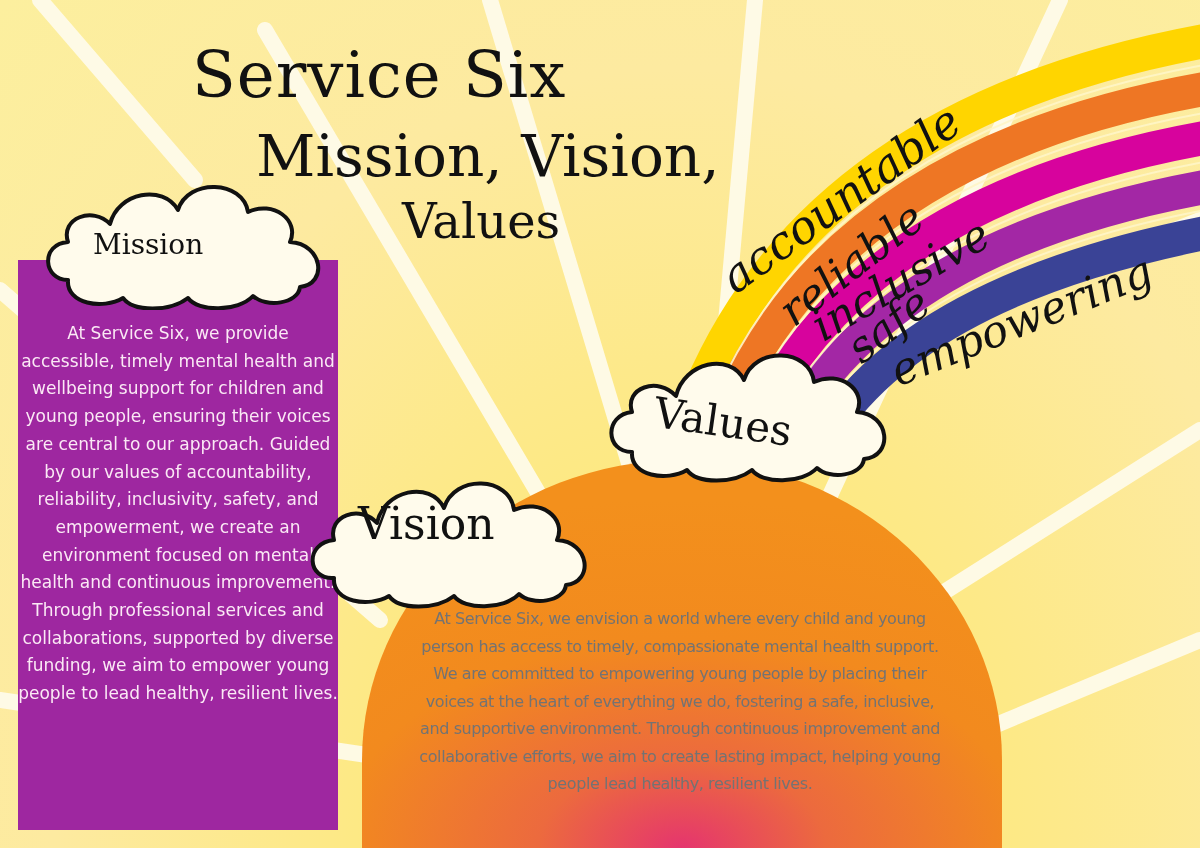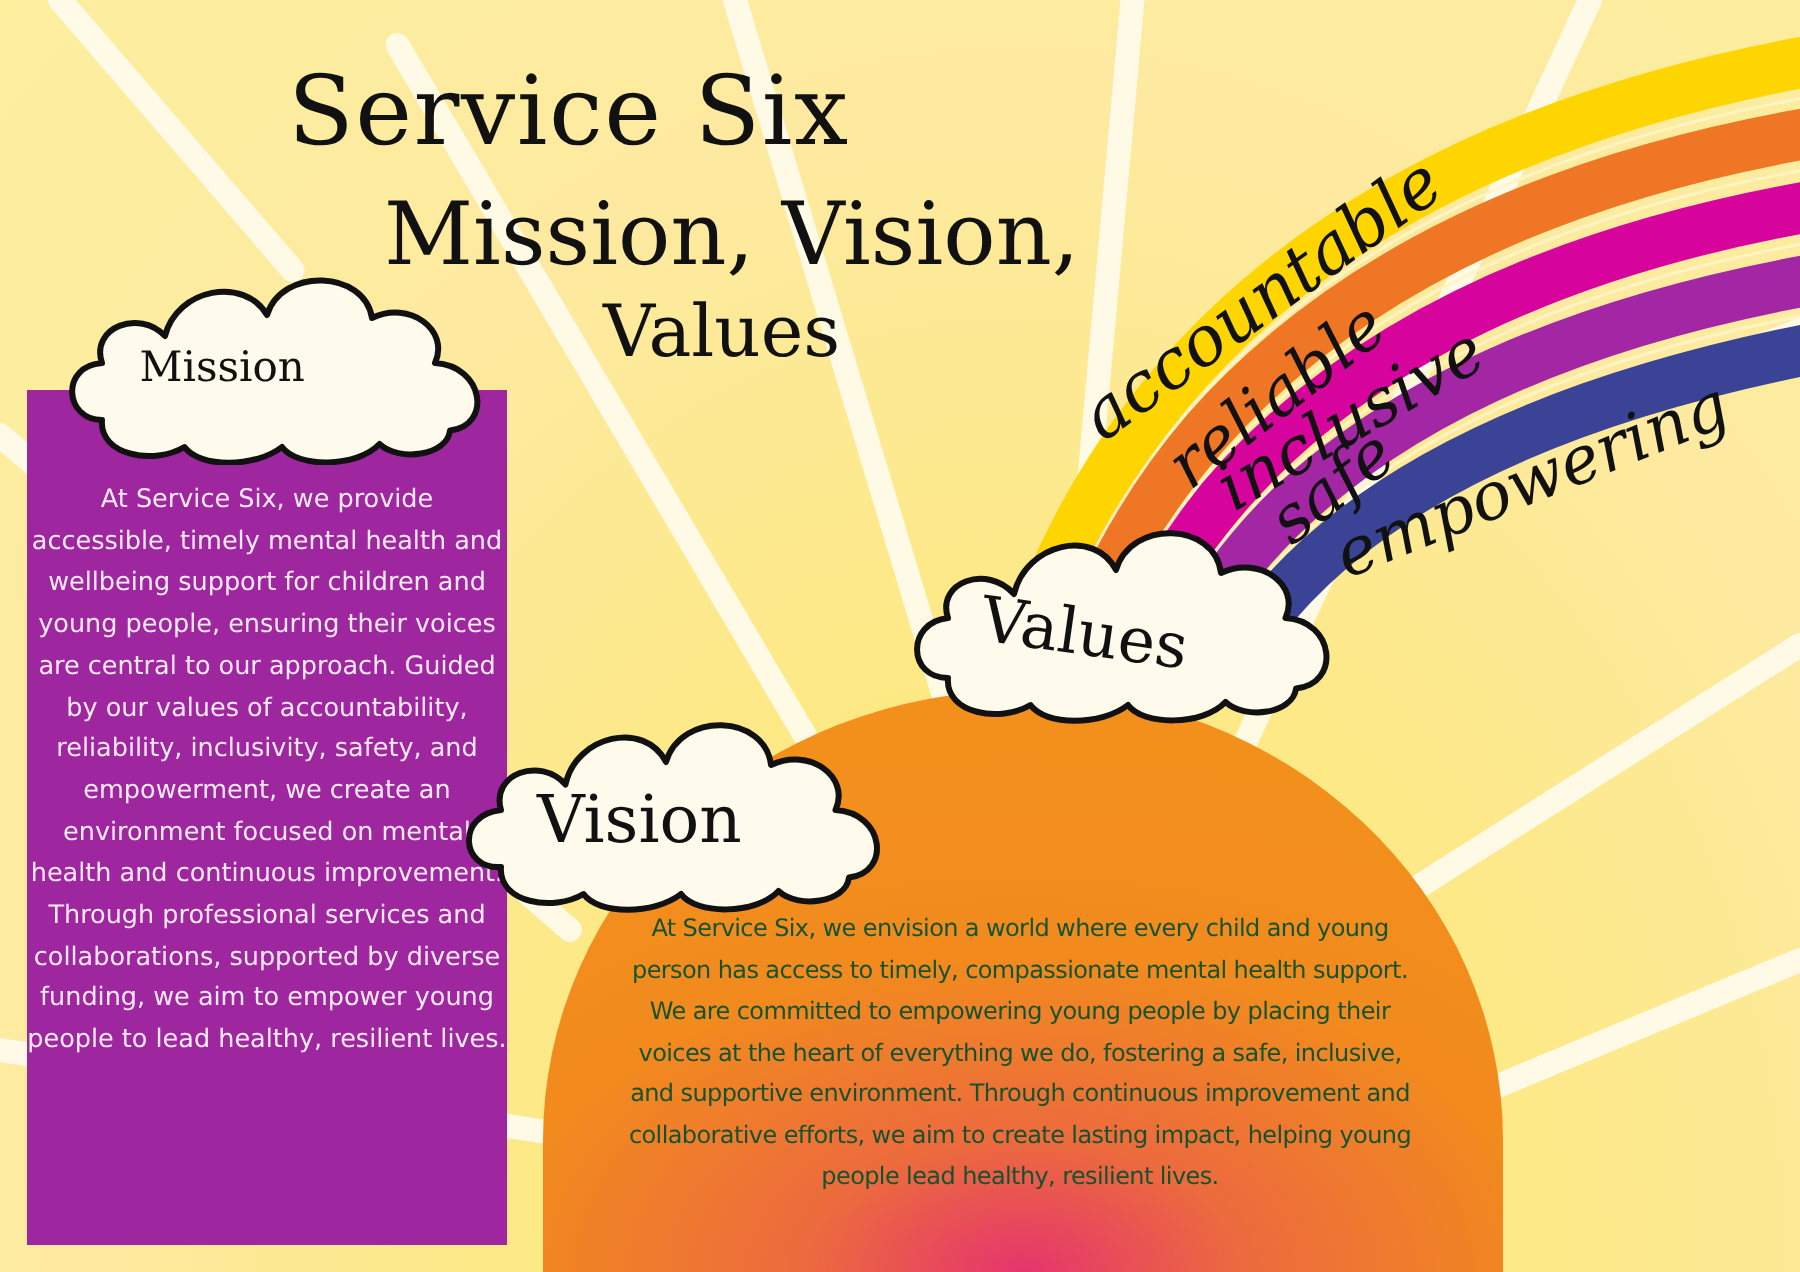--- a/index.html
+++ b/index.html
@@ -14,21 +14,21 @@
   .t-sub2 { left:402px; top:193px; font-size:48px; }
 
   .mission-box { position:absolute; left:18px; top:260px; width:320px; height:570px; background:#9e27a0; }
   .mission-text { position:absolute; left:18px; top:320px; width:320px; text-align:center;
     color:#fbe9f5; font-family:"DejaVu Sans", sans-serif; font-size:17px; line-height:27.7px; }
 
   .cloud { position:absolute; }
   .cloud-label { position:absolute; font-family:"DejaVu Serif","Liberation Serif",serif; color:#111; white-space:nowrap; }
 
   .vision-text { position:absolute; left:410px; top:605px; width:540px; text-align:center;
-    color:#14532d; font-family:"DejaVu Sans", sans-serif; font-size:16px; line-height:27.5px; letter-spacing:-0.4px; }
+    color:#737373; font-family:"DejaVu Sans", sans-serif; font-size:16px; line-height:27.5px; letter-spacing:-0.4px; }
 
   .value-word { position:absolute; font-family:"DejaVu Serif", serif; font-style:italic; color:#111; white-space:nowrap; transform-origin:left bottom; }
 </style>
 </head>
 <body>
 
 <svg class="bg-layer" width="1200" height="848" viewBox="0 0 1200 848">
   <defs>
     <radialGradient id="sunGrad" cx="0.5" cy="1" r="0.9">
       <stop offset="0" stop-color="#e5356e"></stop>
@@ -75,21 +75,21 @@
 <div class="mission-box"></div>
 <svg class="cloud" style="left:38px; top:172px;" width="296" height="138" viewBox="0 0 296 138">
   <path d="M30 108 C5 108 2 72 30 70 C22 46 55 34 72 52 C80 20 125 12 140 38 C150 6 205 8 210 40 C235 28 262 48 252 70 C285 72 290 112 262 115 C260 132 228 136 215 124 C200 140 160 140 150 126 C132 140 95 140 85 126 C65 138 28 132 30 108 Z" fill="#fffbec" stroke="#111" stroke-width="4" stroke-linejoin="round"></path>
 </svg>
 <div class="cloud-label" style="left:93px; top:228px; font-size:28px;">Mission</div>
 <div class="mission-text">At Service Six, we provide accessible, timely mental health and wellbeing support for children and young people, ensuring their voices are central to our approach. Guided by our values of accountability, reliability, inclusivity, safety, and empowerment, we create an environment focused on mental health and continuous improvement. Through professional services and collaborations, supported by diverse funding, we aim to empower young people to lead healthy, resilient lives.</div>
 
 <svg class="cloud" style="left:302px; top:468px;" width="296" height="142" viewBox="0 0 296 142">
   <path d="M32 110 C5 112 2 75 32 72 C25 48 58 36 75 55 C82 22 128 12 142 40 C152 6 208 8 212 42 C238 30 265 50 255 72 C288 74 292 114 264 117 C262 134 230 138 217 126 C202 142 162 142 152 128 C134 142 97 142 87 128 C67 140 30 134 32 110 Z" fill="#fffbec" stroke="#111" stroke-width="4" stroke-linejoin="round"></path>
 </svg>
-<div class="cloud-label" style="left:358px; top:521px; font-size:44px;">Vision</div>
+<div class="cloud-label" style="left:358px; top:498px; font-size:44px;">Vision</div>
 <div class="vision-text">At Service Six, we envision a world where every child and young person has access to timely, compassionate mental health support. We are committed to empowering young people by placing their voices at the heart of everything we do, fostering a safe, inclusive, and supportive environment. Through continuous improvement and collaborative efforts, we aim to create lasting impact, helping young people lead healthy, resilient lives.</div>
 
 <svg class="cloud" style="left:602px; top:340px;" width="296" height="146" viewBox="0 0 296 146">
   <path d="M30 112 C3 112 2 75 30 72 C22 48 56 36 74 56 C82 22 128 12 142 40 C152 6 208 8 212 42 C238 30 265 50 255 72 C288 74 292 116 262 119 C260 136 228 140 215 128 C200 144 160 144 150 130 C132 144 95 144 85 130 C65 142 28 136 30 112 Z" fill="#fffbec" stroke="#111" stroke-width="4" stroke-linejoin="round"></path>
 </svg>
 <div class="cloud-label" style="left:658px; top:388px; font-size:42px; transform:rotate(8deg); transform-origin:left top;">Values</div>
 
 <div class="value-word" style="left:742px; top:250px; font-size:46px; transform:rotate(-36deg);">accountable</div>
 <div class="value-word" style="left:800px; top:285px; font-size:44px; transform:rotate(-38deg);">reliable</div>
 <div class="value-word" style="left:828px; top:300px; font-size:44px; transform:rotate(-30deg);">inclusive</div>

